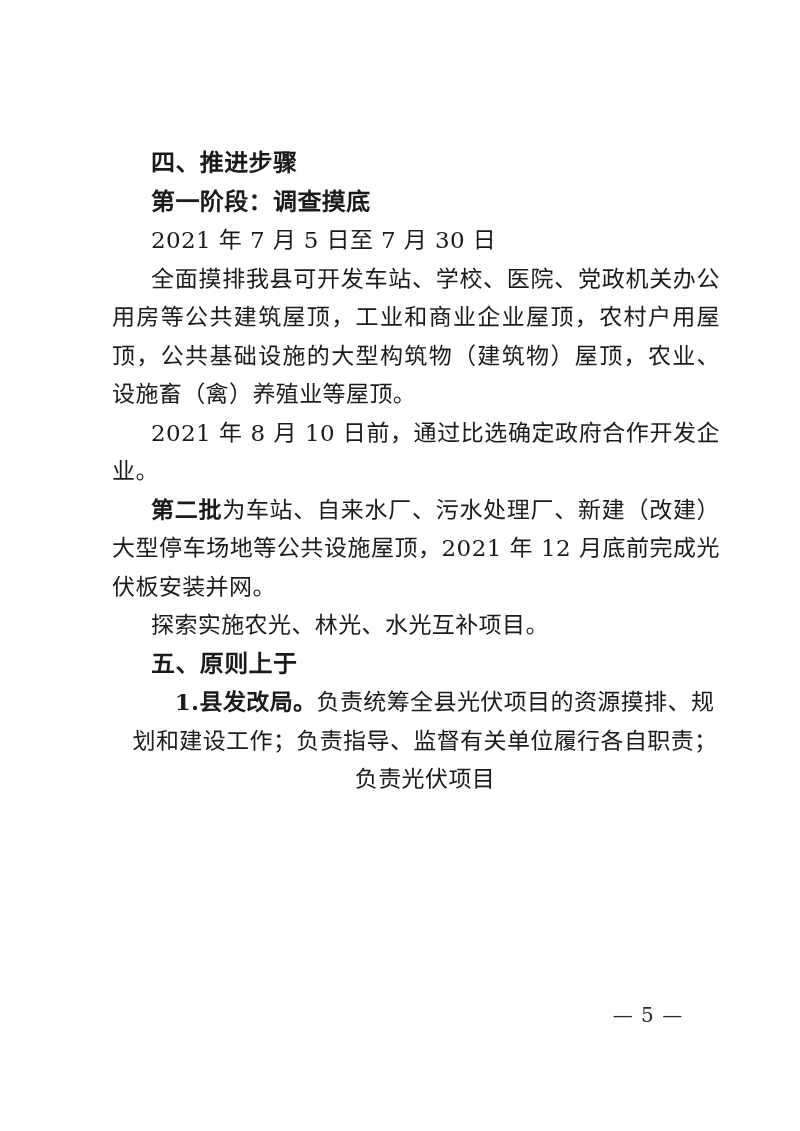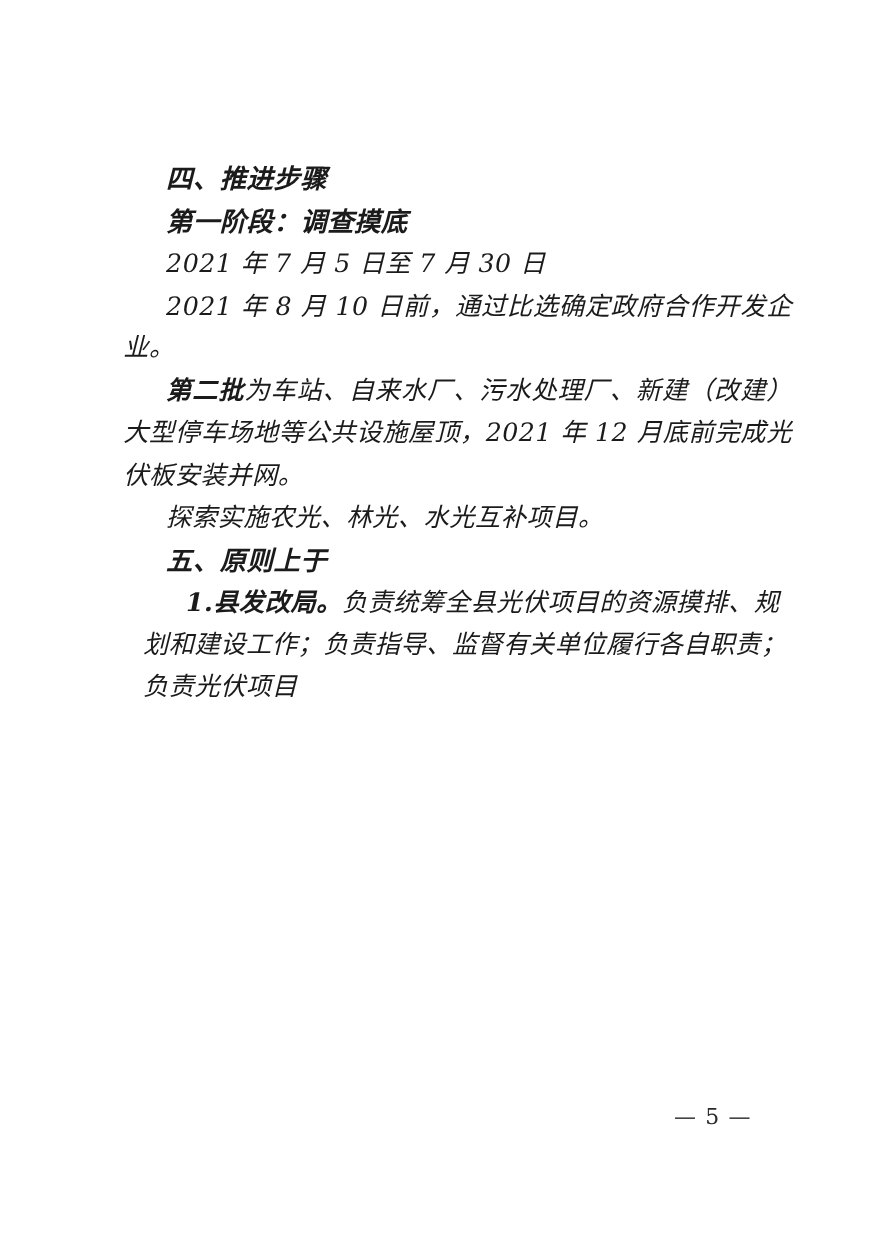--- a/index.html
+++ b/index.html
@@ -22,23 +22,22 @@
     top: 144px;
     width: 608px;
   }
   .content p {
     margin: 0;
     font-size: 23px;
     line-height: 38.5px;
     letter-spacing: 0.4px;
     text-align: justify;
     text-indent: 39px;
-    font-style: italic;
   }
-  .content p:last-child { text-align: left; margin-left: 18px; }
+  .content p:last-child { text-align: center; margin-left: 18px; }
   .h1 {
     font-weight: bold;
     font-family: "DejaVu Sans", "Liberation Sans", sans-serif;
     font-size: 24px !important;
     text-align: left !important;
   }
   .h2 {
     font-weight: bold;
     font-size: 24px !important;
     text-align: left;
@@ -63,20 +62,21 @@
 
 <div class="page">
   <div class="content">
 
     <p class="h1">四、推进步骤</p>
 
     <p class="h2">第一阶段：调查摸底</p>
 
     <p>2021 年 7 月 5 日至 7 月 30 日</p>
 
+    <p>全面摸排我县可开发车站、学校、医院、党政机关办公用房等公共建筑屋顶，工业和商业企业屋顶，农村户用屋顶，公共基础设施的大型构筑物（建筑物）屋顶，农业、设施畜（禽）养殖业等屋顶。</p>
 
 
     <p>2021 年 8 月 10 日前，通过比选确定政府合作开发企业。</p>
 
 
 
 
     <p><span class="lead">第二批</span><span>为车站、自来水厂、污水处理厂、新建（改建）大型停车场地等公共设施屋顶，2021 年 12 月底前完成光伏板安装并网。</span></p>
 
 

